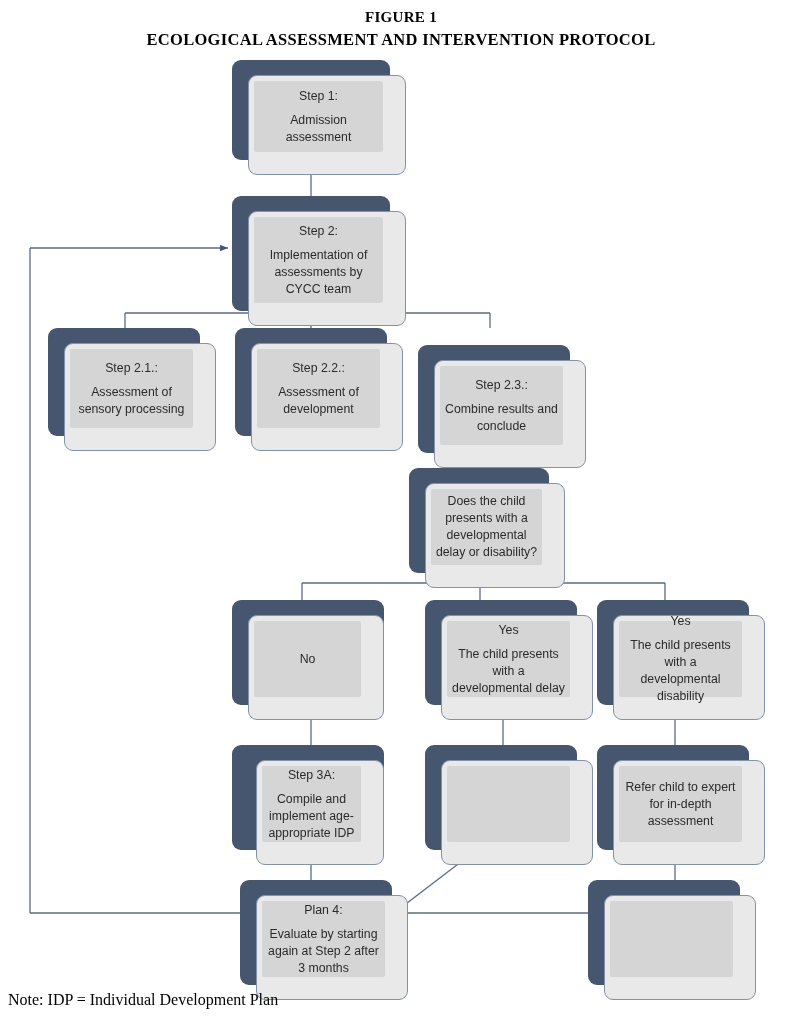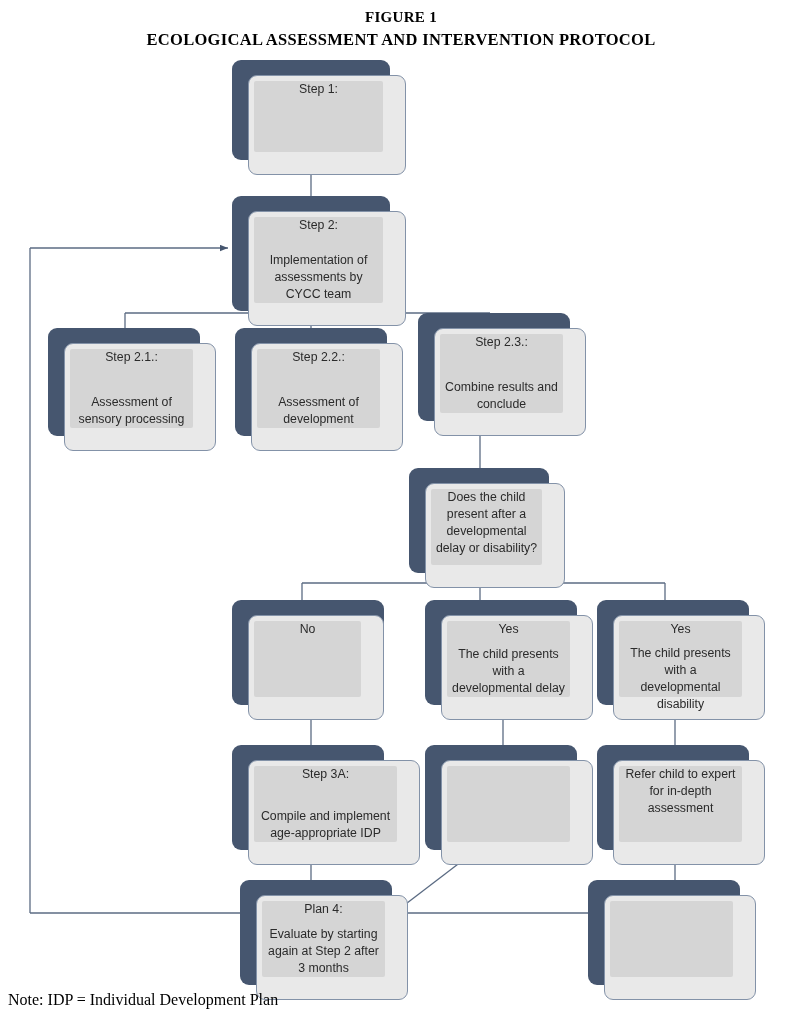--- a/index.html
+++ b/index.html
@@ -87,21 +87,21 @@
   }
   .node .label {
     position: absolute;
     left: 5px;
     top: 5px;
     right: 22px;
     bottom: 22px;
     display: flex;
     flex-direction: column;
     align-items: center;
-    justify-content: space-between;
+    justify-content: center;
     text-align: center;
     color: #2b2b2b;
     font-size: 12.3px;
     line-height: 17px;
     padding: 0 4px;
     box-sizing: border-box;
     white-space: pre-line;
   }
   .node .label .l1 { display: block; }
   .node .label .l2 { display: block; margin-top: 7px; }
@@ -143,21 +143,21 @@
         <path d="M30,913 L30,248" fill="none" stroke="#5B6B83" stroke-width="1.3"></path>
         <path d="M30,248 L228,248" fill="none" stroke="#5B6B83" stroke-width="1.3" marker-end="url(#arrowhead)"></path>
       </g>
   </svg>
 
   <div id="node-layer">
       <div class="node" style="left: 232px; top: 60px; width: 174px; height: 115px;">
         <div class="shadow-card" style="width: 158px; height: 100px;"></div>
         <div class="front-card" style="width: 158px; height: 100px;">
           <div class="inner-plate"></div>
-          <div class="label"><span class="l1">Step 1:</span></div>
+          <div class="label"><span class="l1">Step 1:</span><span class="l2">Admission assessment</span></div>
         </div>
       </div>
       <div class="node" style="left: 232px; top: 196px; width: 174px; height: 130px;">
         <div class="shadow-card" style="width: 158px; height: 115px;"></div>
         <div class="front-card" style="width: 158px; height: 115px;">
           <div class="inner-plate"></div>
           <div class="label"><span class="l1">Step 2:</span><span class="l2">Implementation of assessments by CYCC team</span></div>
         </div>
       </div>
       <div class="node" style="left: 48px; top: 328px; width: 168px; height: 123px;">
@@ -167,32 +167,32 @@
           <div class="label"><span class="l1">Step 2.1.:</span><span class="l2">Assessment of sensory processing</span></div>
         </div>
       </div>
       <div class="node" style="left: 235px; top: 328px; width: 152px; height: 123px;">
         <div class="shadow-card" style="width: 152px; height: 108px;"></div>
         <div class="front-card" style="width: 152px; height: 108px;">
           <div class="inner-plate"></div>
           <div class="label"><span class="l1">Step 2.2.:</span><span class="l2">Assessment of development</span></div>
         </div>
       </div>
-      <div class="node" style="left: 418px; top: 313px; width: 168px; height: 123px; padding-left: 48px;">
+      <div class="node" style="left: 418px; top: 345px; width: 168px; height: 123px; padding-left: 48px;">
         <div class="shadow-card" style="width: 152px; height: 108px;"></div>
         <div class="front-card" style="width: 152px; height: 108px;">
           <div class="inner-plate"></div>
           <div class="label"><span class="l1">Step 2.3.:</span><span class="l2">Combine results and conclude</span></div>
         </div>
       </div>
       <div class="node" style="left: 409px; top: 468px; width: 156px; height: 120px;">
         <div class="shadow-card" style="width: 140px; height: 105px;"></div>
         <div class="front-card" style="width: 140px; height: 105px;">
           <div class="inner-plate"></div>
-          <div class="label"><span class="l1">Does the child present after a developmental delay or disability?</span></div>
+          <div class="label"><span class="l1">Does the child presents with a developmental delay or disability?</span></div>
         </div>
       </div>
       <div class="node" style="left: 232px; top: 600px; width: 168px; height: 120px;">
         <div class="shadow-card" style="width: 152px; height: 105px;"></div>
         <div class="front-card" style="width: 136px; height: 105px;">
           <div class="inner-plate"></div>
           <div class="label"><span class="l1">No</span></div>
         </div>
       </div>
       <div class="node" style="left: 425px; top: 600px; width: 168px; height: 120px;">
@@ -204,21 +204,21 @@
       </div>
       <div class="node" style="left: 597px; top: 600px; width: 168px; height: 120px;">
         <div class="shadow-card" style="width: 152px; height: 105px;"></div>
         <div class="front-card" style="width: 152px; height: 105px;">
           <div class="inner-plate"></div>
           <div class="label"><span class="l1">Yes</span><span class="l2">The child presents with a developmental disability</span></div>
         </div>
       </div>
       <div class="node" style="left: 232px; top: 745px; width: 168px; height: 120px;">
         <div class="shadow-card" style="width: 152px; height: 105px;"></div>
-        <div class="front-card" style="width: 172px; height: 105px;">
+        <div class="front-card" style="width: 128px; height: 105px; margin-left: 8px;">
           <div class="inner-plate"></div>
           <div class="label"><span class="l1">Step 3A:</span><span class="l2">Compile and implement age-appropriate IDP</span></div>
         </div>
       </div>
       <div class="node" style="left: 425px; top: 745px; width: 168px; height: 120px;">
         <div class="shadow-card" style="width: 152px; height: 105px;"></div>
         <div class="front-card" style="width: 152px; height: 105px;">
           <div class="inner-plate"></div>
         </div>
       </div>

